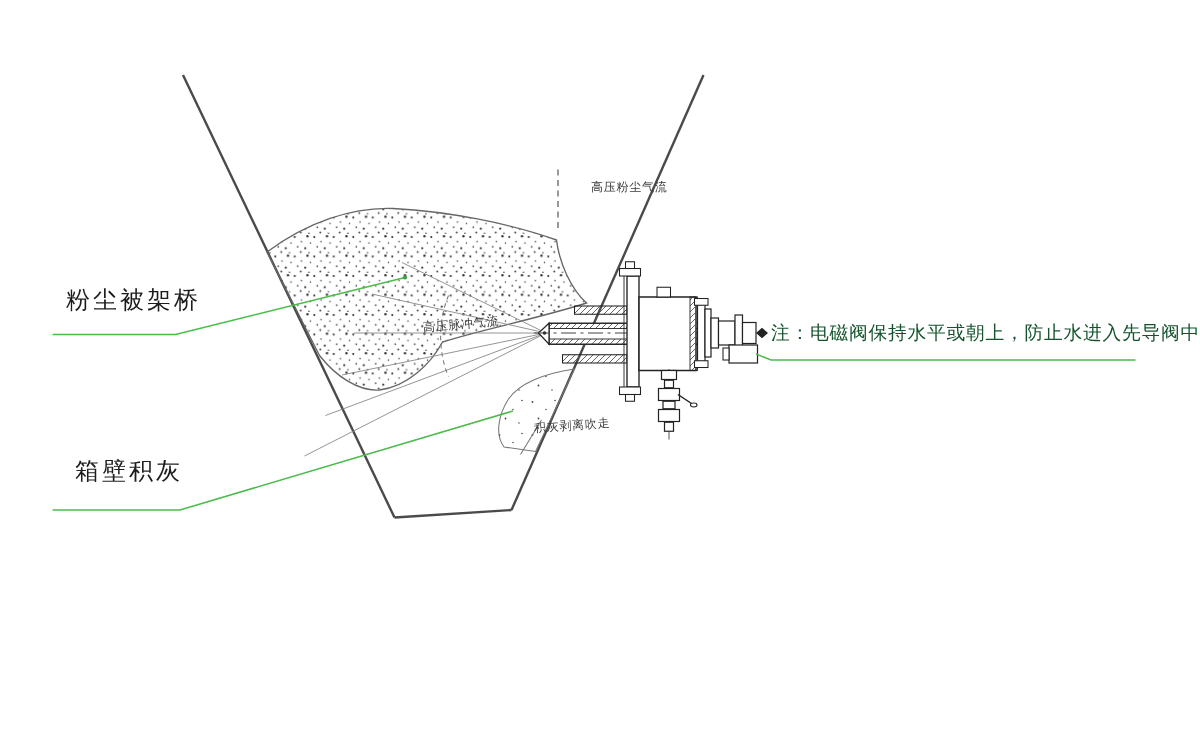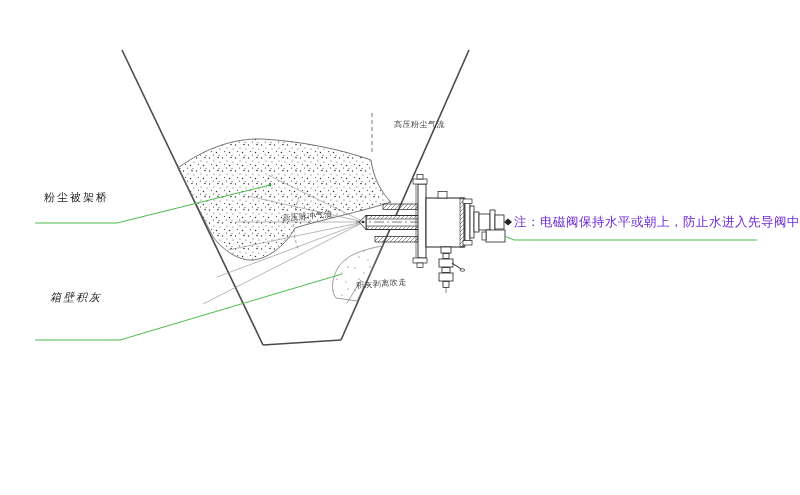--- a/index.html
+++ b/index.html
@@ -2,22 +2,22 @@
 <html style="--leader-green: #4cbb4c;"><head>
 <meta charset="utf-8">
 <style>
   html,body{margin:0;padding:0;background:#fff;}
   .stage{
     position:relative;width:800px;height:495px;background:#ffffff;overflow:hidden;
     font-family:"DejaVu Sans",sans-serif;
   }
   .stage svg{position:absolute;left:0;top:0;}
   .lbl{position:absolute;color:#1c1c1c;white-space:nowrap;line-height:1;}
-  .lbl.big{font-size:11px;letter-spacing:2px;}
-  .lbl.note{font-size:12.5px;letter-spacing:0.5px;color:#6d28d9;}
+  .lbl.big{font-size:16px;letter-spacing:2px;}
+  .lbl.note{font-size:12.5px;letter-spacing:0.5px;color:#14532d;}
   .lbl.tiny{font-size:8px;color:#3a3a3a;letter-spacing:0.5px;transform-origin:left center;}
   .green{stroke:var(--leader-green,#4cbb4c);fill:none;stroke-width:1;}
 </style>
 </head>
 <body>
 
 <div class="stage">
 
   <svg width="800" height="495" viewBox="0 0 800 495">
     <defs>
@@ -127,21 +127,21 @@
     <g>
       <polyline class="green" points="35,223 117,223 270,185"></polyline>
       <circle cx="270" cy="185" r="1.4" fill="#3aa23a" stroke="none"></circle>
       <polyline class="green" points="35,340 120,340 342,274"></polyline>
       <polyline class="green" points="504,236 514,240 757,240"></polyline>
     </g>
   </svg>
 
   <div class="lbl big" style="left:44px;top:192px;">粉尘被架桥</div>
 
-  <div class="lbl big" style="left:50px;top:292px;font-style:italic;">箱壁积灰</div>
+  <div class="lbl big" style="left:50px;top:306px;">箱壁积灰</div>
 
   <div class="lbl tiny" style="left:378px;top:121px;margin-left:16px;">高压粉尘气流</div>
 
   <div class="lbl tiny" style="left:282px;top:215px;transform:rotate(-5deg);">高压脉冲气流</div>
 
   <div class="lbl tiny" style="left:356px;top:282px;transform:rotate(-4deg);">积灰剥离吹走</div>
 
   <div class="lbl note" style="left:514px;top:216px;">注：电磁阀保持水平或朝上，防止水进入先导阀中</div>
 </div>
 

